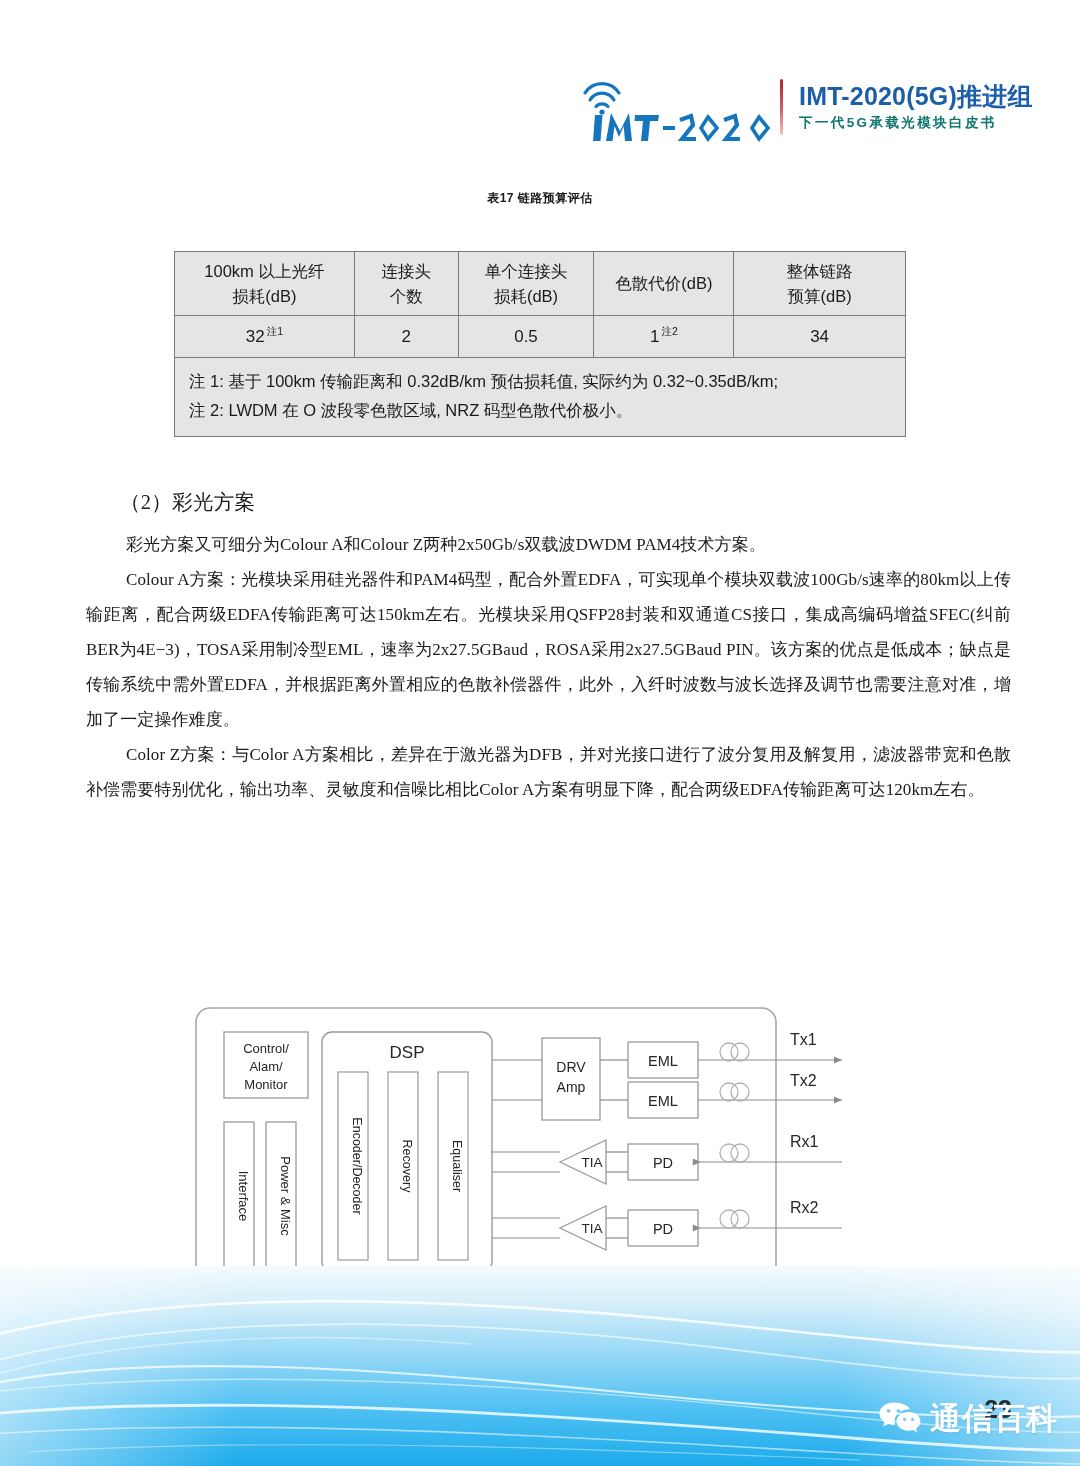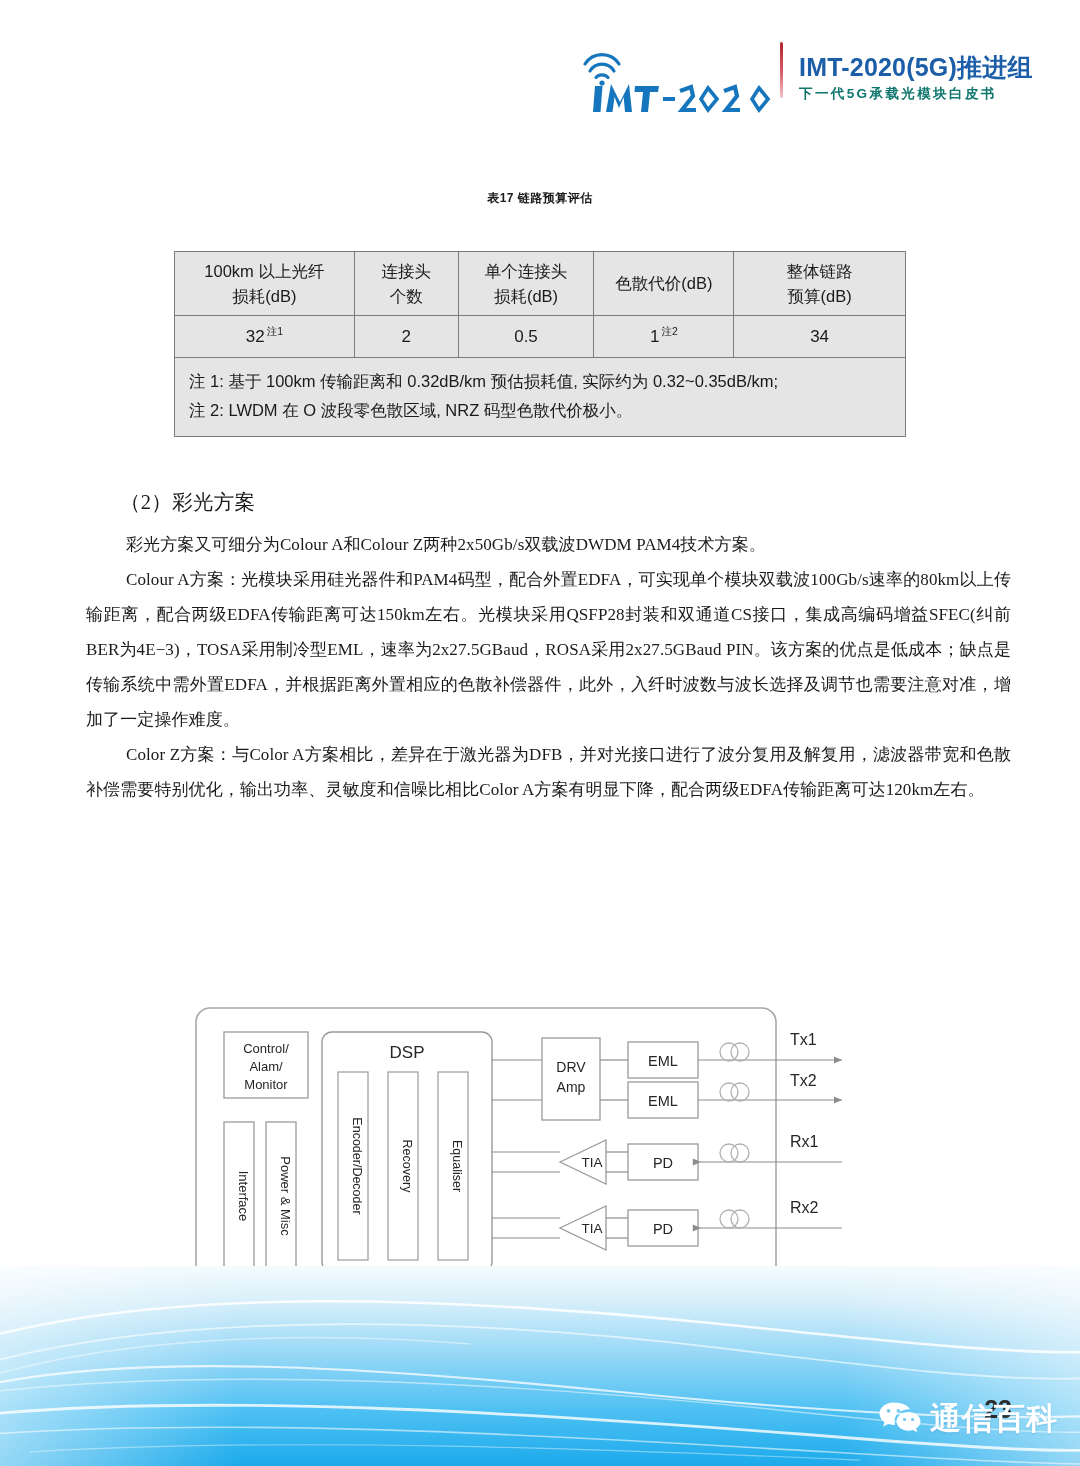--- a/index.html
+++ b/index.html
@@ -15,22 +15,23 @@
   .page { position: relative; width: 1080px; height: 1466px; background:#fff; }
 
   
   .header {
     position: absolute;
     left: 0; top: 0;
     width: 1080px; height: 155px;
   }
   .hdr-inner {
     position: absolute;
-    left: 575px; top: 42px;
+    left: 575px; top: 71px;
     display: flex;
+    align-items: center;
     gap: 0px;
   }
   .logo-wrap {
     position: relative;
     width: 205px; height: 72px;
   }
   .logo-svg { display:block; }
   .hdr-divider {
     width: 3px;
     height: 56px;

